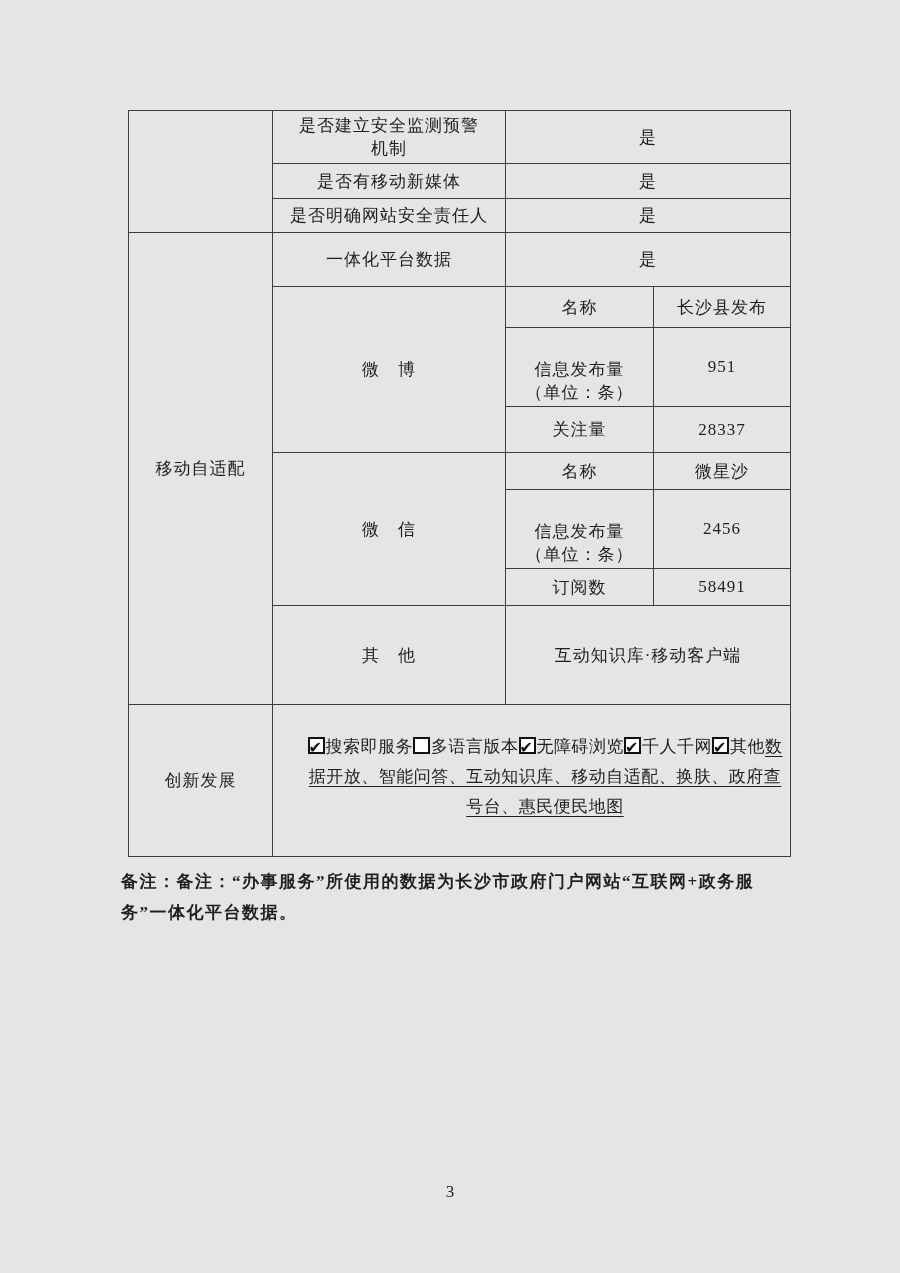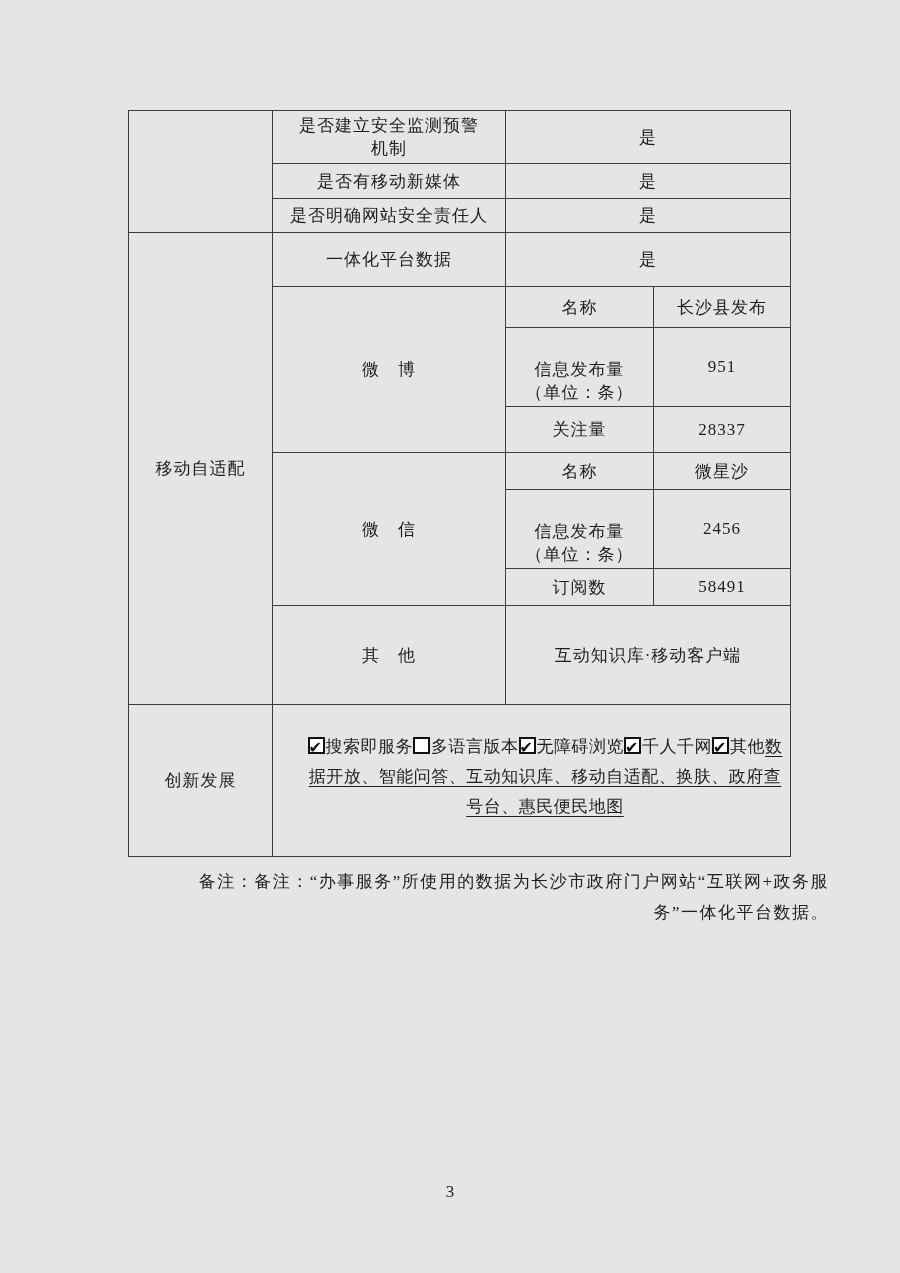--- a/index.html
+++ b/index.html
@@ -42,22 +42,22 @@
     font-family:"DejaVu Sans", sans-serif;
   }
   .other-detail {
     text-decoration:underline;
     text-underline-offset:4px;
     text-decoration-thickness:1px;
   }
 
   .note {
     position:absolute; left:121px; top:849px; width:672px;
-    font-size:17px; font-weight:400; letter-spacing:1.5px;
-    line-height:31px; text-align:right;margin-left:36px;
+    font-size:17px; font-weight:700; letter-spacing:1.5px;
+    line-height:31px; text-align:left;
   }
   .page-number {
     position:absolute; left:0; top:1182px; width:100%;
     text-align:center; font-size:17px;
   }
 </style>
 </head>
 <body>
 
 <div class="page">

